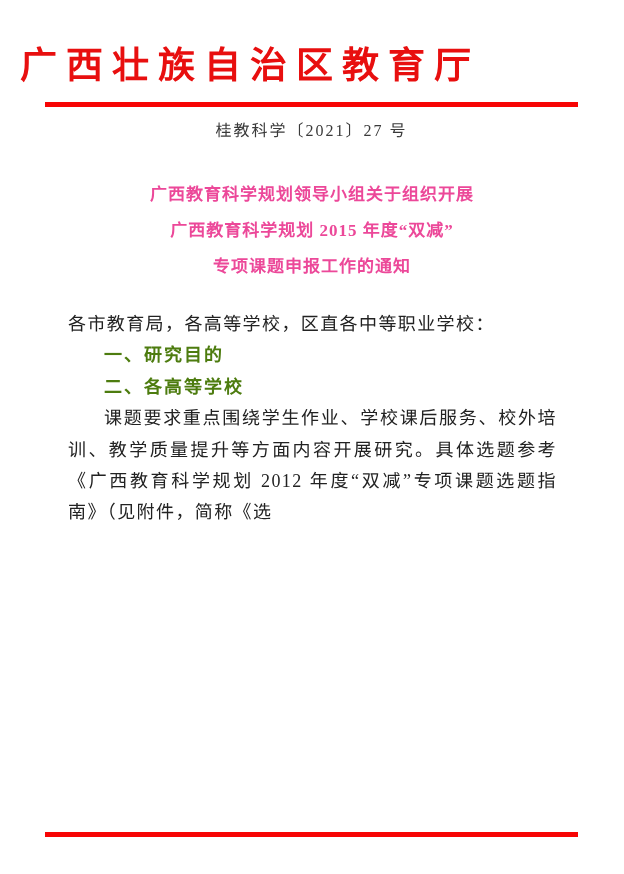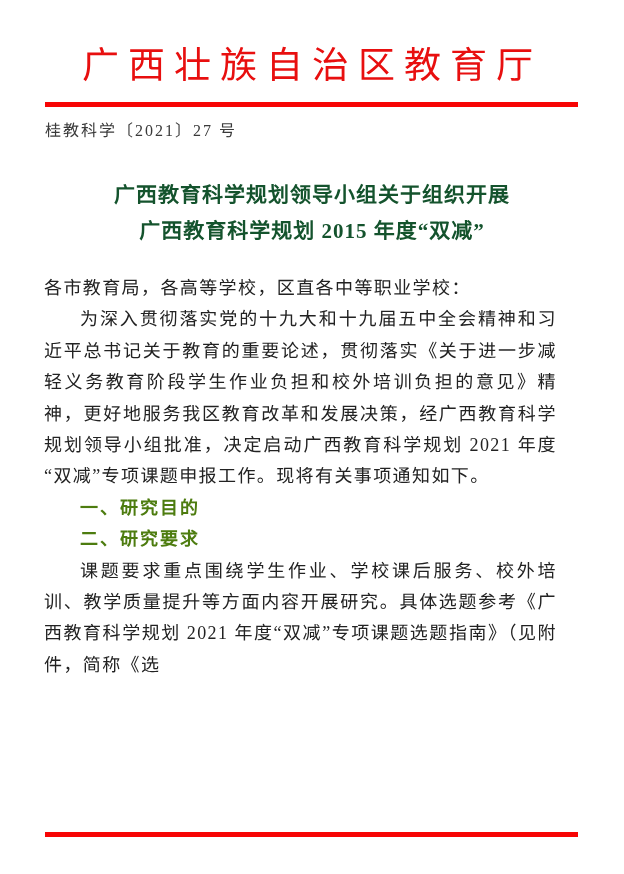--- a/index.html
+++ b/index.html
@@ -14,55 +14,54 @@
     width:624px;
     height:874px;
     margin:0 auto;
     background:#ffffff;
     overflow:hidden;
     font-family:"Liberation Serif","DejaVu Serif",serif;
     color:var(--ink);
   }
   .org-name{
     margin:42px 20px 0;
-    text-align:center;
     color:var(--brand-red);
     font-size:37px;
     line-height:48px;
-    font-weight:normal;
+    font-weight:bold;
     letter-spacing:9px;
     font-family:"Liberation Serif","DejaVu Serif",serif;
     white-space:nowrap;
   }
   .rule-top{
     margin:12px 46px 0 45px;
     height:2px;
     border-top:4px solid var(--rule-red);
     border-bottom:1px solid var(--rule-red);
   }
   .doc-number{
     margin:14px 46px 0 45px;
-    text-align:left;
+    text-align:center;
     font-size:16px;
     line-height:20px;
     letter-spacing:2px;
     color:#3a3a3a;
   }
   .title-block{
     margin:36px 30px 16px;
     text-align:center;
     font-weight:bold;
-    font-size:21px;
+    font-size:17px;
     line-height:36px;
     letter-spacing:1px;
-    color:#14532d;
+    color:#ec4899;
     font-family:"Liberation Serif","DejaVu Serif",serif;
   }
   .body-block{
-    margin:24px 67px 0 44px;
+    margin:24px 67px 0 68px;
     font-size:18px;
     line-height:31.4px;
     letter-spacing:1.4px;
     text-align:justify;
     color:#222222;
   }
   .body-block p{margin:0;}
   .indent{text-indent:2em;}
   .section-heading{
     font-family:"Liberation Sans","DejaVu Sans",sans-serif;
@@ -91,25 +90,25 @@
 
   <div class="org-name">广西壮族自治区教育厅</div>
 
   <div class="rule-top"></div>
 
   <div class="doc-number">桂教科学〔2021〕27 号</div>
 
   <div class="title-block">
     <div>广西教育科学规划领导小组关于组织开展</div>
     <div>广西教育科学规划 2015 年度“双减”</div>
+    <div>专项课题申报工作的通知</div>
   </div>
 
   <div class="body-block">
     <p>各市教育局，各高等学校，区直各中等职业学校：</p>
-    <p class="indent">为深入贯彻落实党的十九大和十九届五中全会精神和习近平总书记关于教育的重要论述，贯彻落实《关于进一步减轻义务教育阶段学生作业负担和校外培训负担的意见》精神，更好地服务我区教育改革和发展决策，经广西教育科学规划领导小组批准，决定启动广西教育科学规划 2021 年度“双减”专项课题申报工作。现将有关事项通知如下。</p>
     <p class="section-heading">一、研究目的</p>
-    <p class="section-heading">二、研究要求</p>
-    <p class="indent">课题要求重点围绕学生作业、学校课后服务、校外培训、教学质量提升等方面内容开展研究。具体选题参考《广西教育科学规划 2021 年度“双减”专项课题选题指南》（见附件，简称《选</p>
+    <p class="section-heading">二、各高等学校</p>
+    <p class="indent">课题要求重点围绕学生作业、学校课后服务、校外培训、教学质量提升等方面内容开展研究。具体选题参考《广西教育科学规划 2012 年度“双减”专项课题选题指南》（见附件，简称《选</p>
   </div>
 
   <div class="rule-bottom"></div>
 
 </div>
 
 </body></html>

